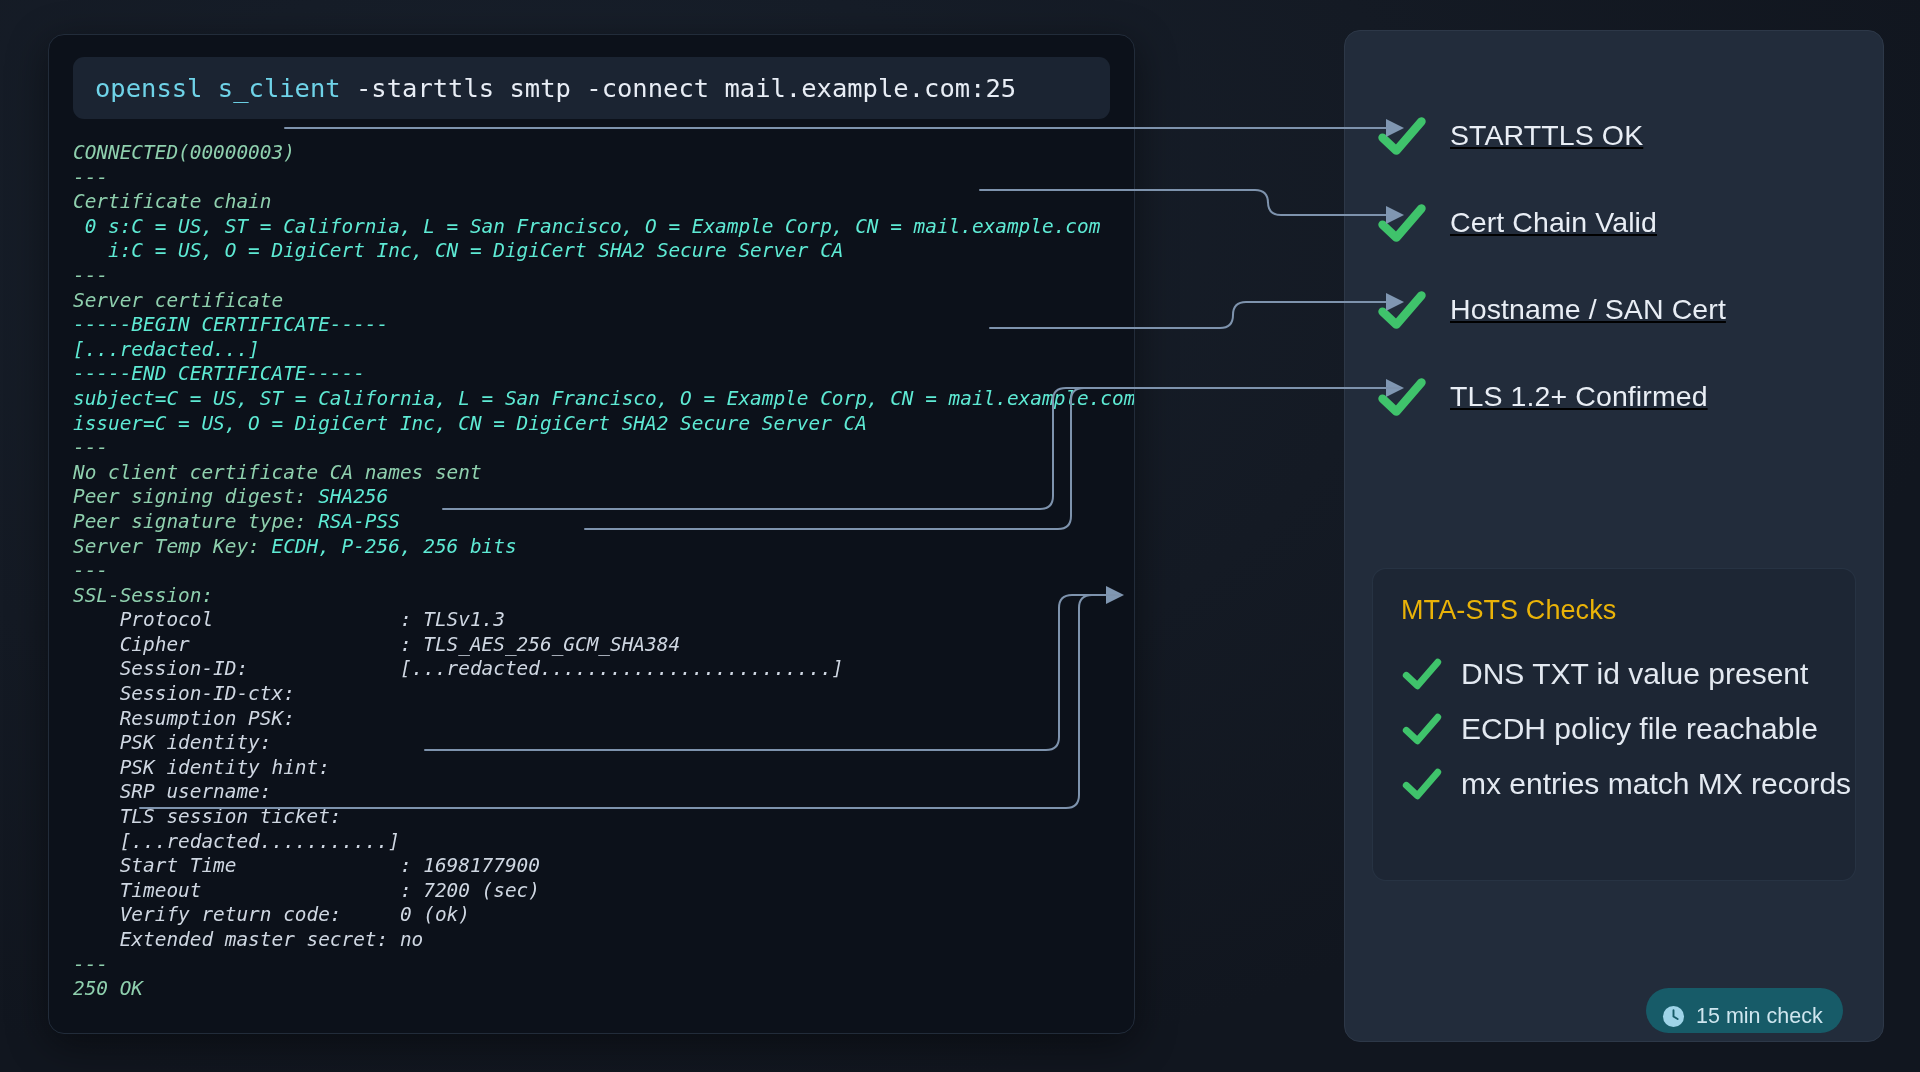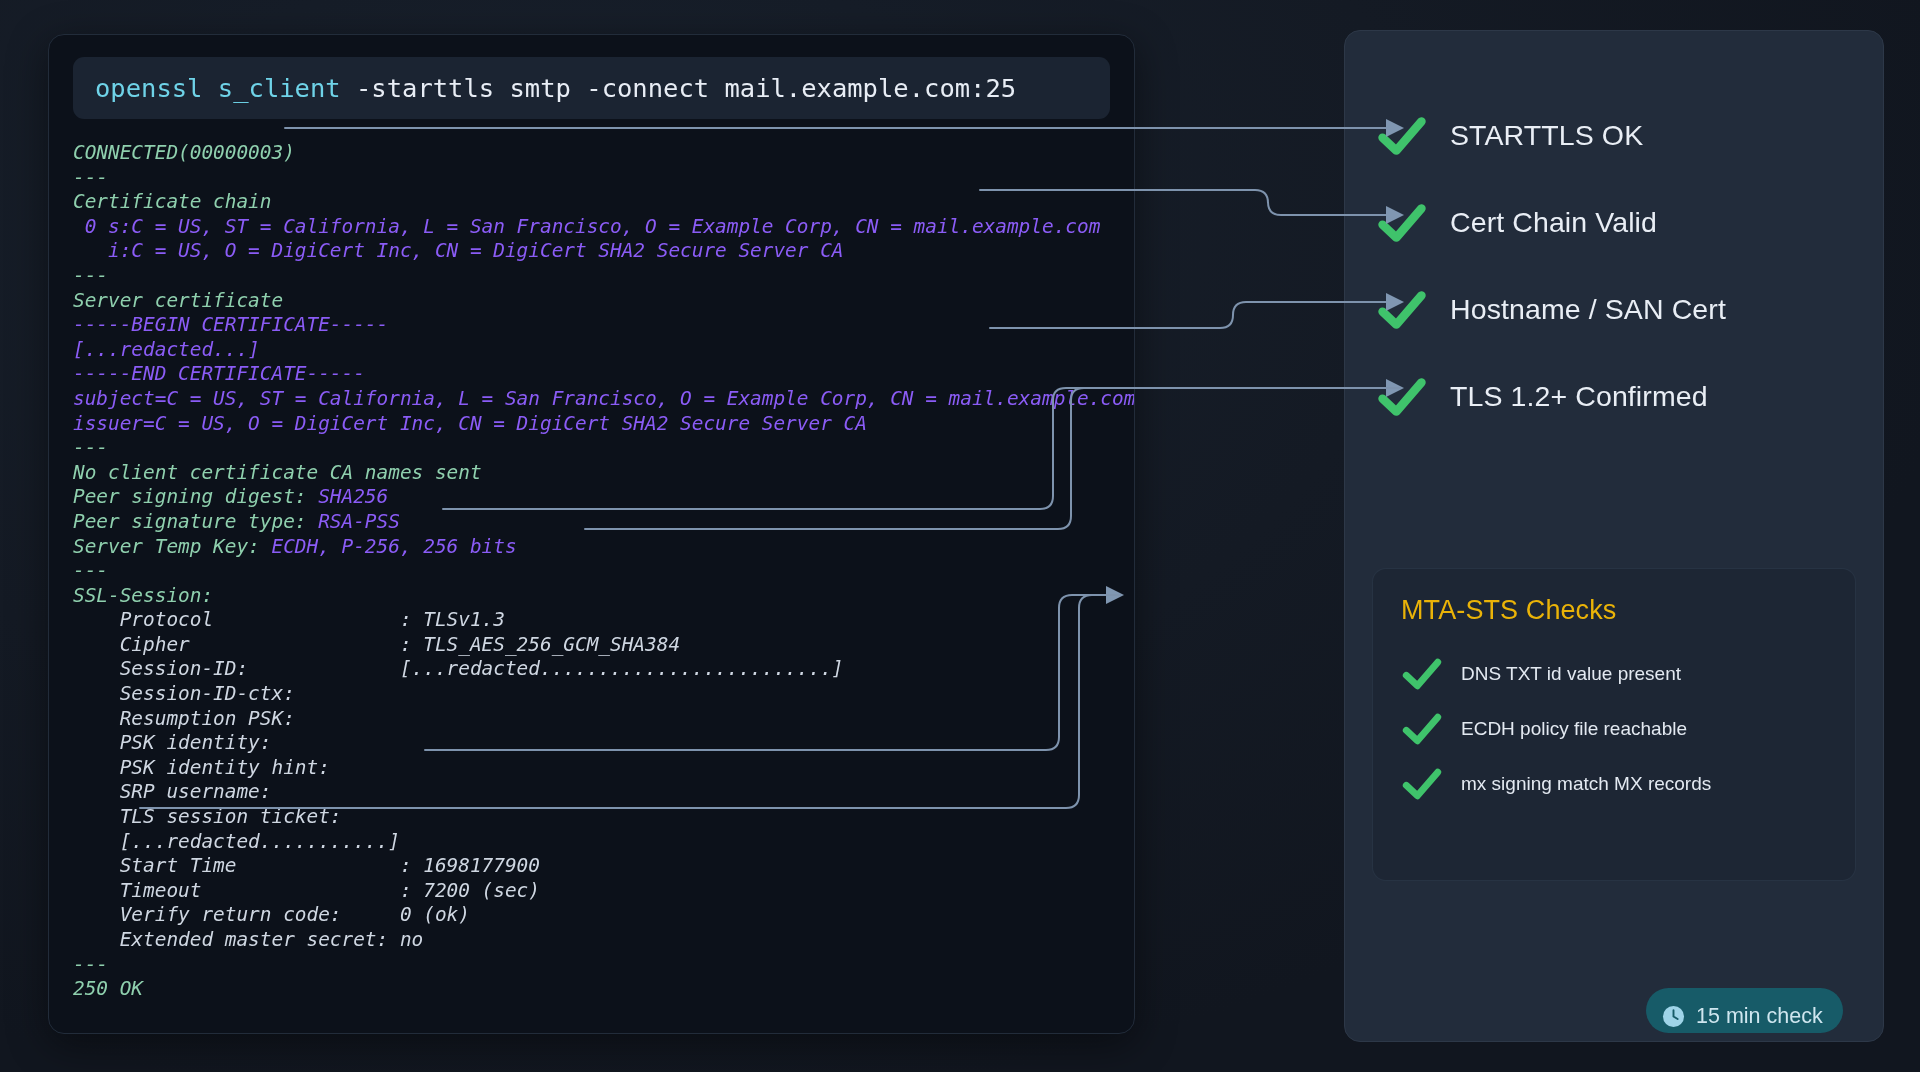--- a/index.html
+++ b/index.html
@@ -60,40 +60,41 @@
 
   #terminal-body {
     font-family: "DejaVu Sans Mono", monospace;
     font-size: 19.4px;
     line-height: 24.6px;
     white-space: pre;
     color: #e3e9f1;
     font-style: italic;
   }
   .t-green { color: #8fd0ae; }
-  .t-white { color: #8b5cf6; }
+  .t-white { color: #5eead4; }
   .t-dim   { color: #cfd7e2; }
 
   
   #right-panel {
     position: absolute;
     left: 1344px;
     top: 30px;
     width: 540px;
     height: 1012px;
     background: #222c3b;
     border: 1px solid #2d3848;
     border-radius: 16px;
   }
 
   #check-list {
     position: absolute;
     left: 1376px;
     top: 92px;
     width: 500px;
+    text-decoration: underline;
   }
 
   .check-row {
     display: flex;
     align-items: center;
     height: 87px;
     gap: 22px;
   }
 
   .check-mark {
@@ -138,21 +139,21 @@
   }
 
   .mta-check {
     width: 42px;
     height: 42px;
     flex: 0 0 42px;
     display: block;
   }
 
   .mta-label {
-    font-size: 19px;
+    font-size: 30px;
     color: #e3e9f1;
     white-space: nowrap;
   }
 
   
   #interval-badge {
     position: absolute;
     left: 1646px;
     top: 988px;
     height: 45px;
@@ -232,21 +233,21 @@
         <div class="mta-row">
           <svg class="mta-check" viewBox="0 0 32 32">
             <path d="M4 17 L12.5 25 L28 7" stroke="#3fc36b" stroke-width="5.2" fill="none" stroke-linecap="round" stroke-linejoin="round"></path>
           </svg>
           <span class="mta-label">ECDH policy file reachable</span>
         </div>
         <div class="mta-row">
           <svg class="mta-check" viewBox="0 0 32 32">
             <path d="M4 17 L12.5 25 L28 7" stroke="#3fc36b" stroke-width="5.2" fill="none" stroke-linecap="round" stroke-linejoin="round"></path>
           </svg>
-          <span class="mta-label">mx signing match MX records</span>
+          <span class="mta-label">mx entries match MX records</span>
         </div>
       </div>
   </div>
 
   <div id="interval-badge">
     <svg class="clock-icon" viewBox="0 0 24 24">
       <circle cx="12" cy="12" r="11" fill="#9fd4e8"></circle>
       <path d="M12 5.5 V12 L16.3 14.6" stroke="#175b68" stroke-width="2" fill="none" stroke-linecap="round"></path>
     </svg>
     <span id="badge-label">15 min check</span>

